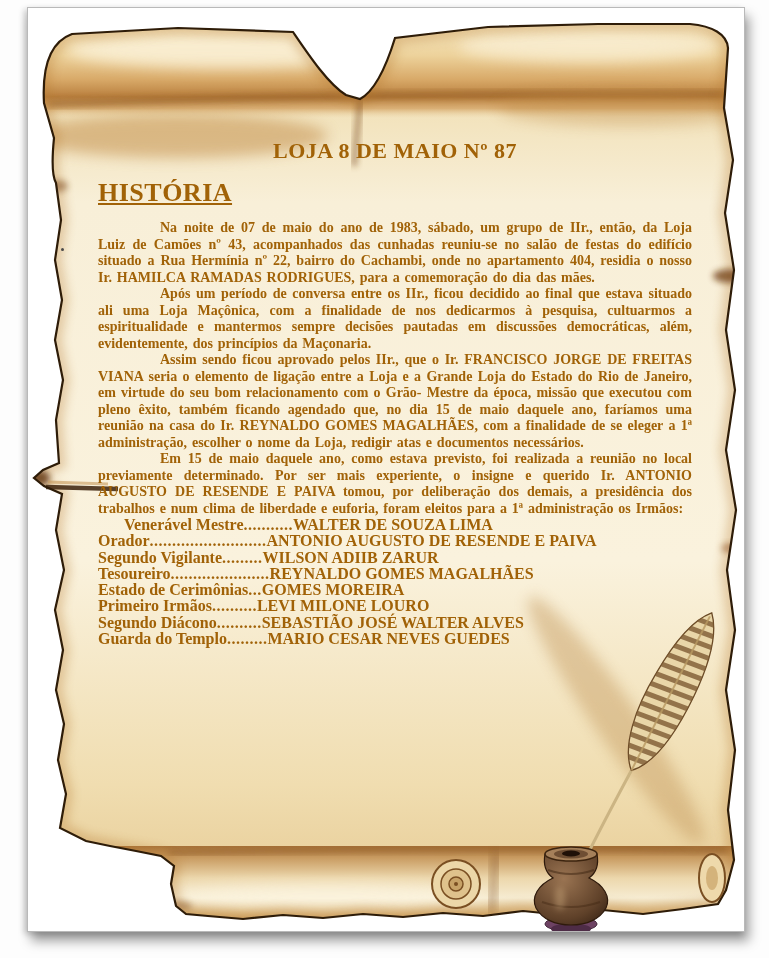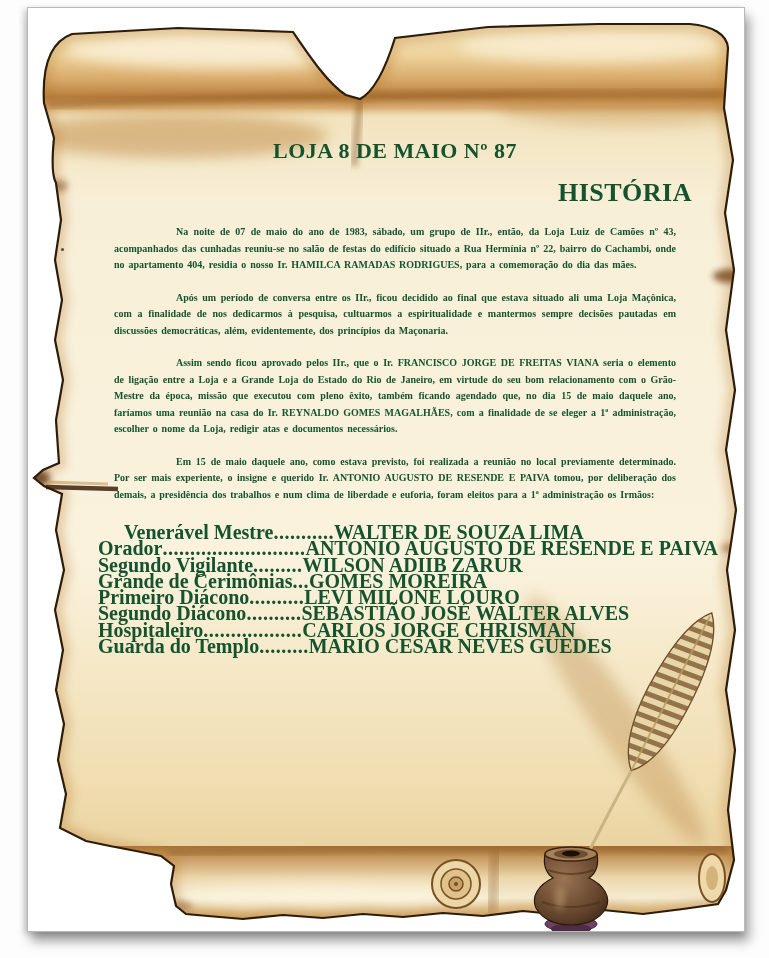--- a/index.html
+++ b/index.html
@@ -8,30 +8,30 @@
     font-family:"Liberation Serif","DejaVu Serif",serif;
   }
   .photo{
     position:absolute;left:27px;top:7px;width:716px;height:923px;
     background:#ffffff;border:1px solid #b9b9b9;
     box-shadow:-3px 2px 6px rgba(0,0,0,.18), 4px 9px 11px rgba(0,0,0,.38);
   }
   svg.art{position:absolute;left:0;top:0;width:716px;height:923px;}
   .doc{
     position:absolute;left:70px;top:0;width:594px;
-    color:#14532d;font-weight:bold;
+    color:#a16207;font-weight:bold;
   }
   .title{margin:130px 0 0;text-align:center;font-size:22px;letter-spacing:.5px;font-weight:bold;}
-  .subtitle{margin:14px 0 0;text-align:right;font-size:26px;letter-spacing:.5px;font-weight:bold;}
+  .subtitle{margin:14px 0 0;text-align:left;font-size:26px;letter-spacing:.5px;font-weight:bold;text-decoration:underline;}
   .paragraphs{margin-top:12px;}
   .paragraphs p{
-    margin:16px;font-size:10px;line-height:16.5px;
+    margin:0;font-size:14px;line-height:16.5px;
     text-align:justify;text-indent:62px;word-spacing:1.4px;
   }
-  .officers{margin-top:21px;font-size:20px;line-height:16.3px;white-space:nowrap;}
+  .officers{margin-top:0;font-size:16px;line-height:16.3px;white-space:nowrap;}
   .officers .row.first{padding-left:26px;}
   .officers .dots{letter-spacing:.5px;}
   .speck{position:absolute;left:33px;top:240px;width:3px;height:3px;background:#4a4a4a;border-radius:50%;}
 </style>
 </head>
 <body>
 
 <div class="photo">
 
   <svg class="art" viewBox="0 0 716 923" aria-hidden="true">
@@ -171,21 +171,21 @@
     <div class="paragraphs">
         <p>Na noite de 07 de maio do ano de 1983, sábado, um grupo de IIr., então, da Loja Luiz de Camões nº 43, acompanhados das cunhadas reuniu-se no salão de festas do edifício situado a Rua Hermínia nº 22, bairro do Cachambi, onde no apartamento 404, residia o nosso Ir. HAMILCA RAMADAS RODRIGUES, para a comemoração do dia das mães.</p>
         <p>Após um período de conversa entre os IIr., ficou decidido ao final que estava situado ali uma Loja Maçônica, com a finalidade de nos dedicarmos à pesquisa, cultuarmos a espiritualidade e mantermos sempre decisões pautadas em discussões democráticas, além, evidentemente, dos princípios da Maçonaria.</p>
         <p>Assim sendo ficou aprovado pelos IIr., que o Ir. FRANCISCO JORGE DE FREITAS VIANA seria o elemento de ligação entre a Loja e a Grande Loja do Estado do Rio de Janeiro, em virtude do seu bom relacionamento com o Grão- Mestre da época, missão que executou com pleno êxito, também ficando agendado que, no dia 15 de maio daquele ano, faríamos uma reunião na casa do Ir. REYNALDO GOMES MAGALHÃES, com a finalidade de se eleger a 1ª administração, escolher o nome da Loja, redigir atas e documentos necessários.</p>
         <p>Em 15 de maio daquele ano, como estava previsto, foi realizada a reunião no local previamente determinado. Por ser mais experiente, o insigne e querido Ir. ANTONIO AUGUSTO DE RESENDE E PAIVA tomou, por deliberação dos demais, a presidência dos trabalhos e num clima de liberdade e euforia, foram eleitos para a 1ª administração os Irmãos:</p>
       </div>
     <div class="officers">
         <div class="row first"><span class="role">Venerável Mestre</span><span class="dots">...........</span><span class="name">WALTER DE SOUZA LIMA</span></div>
         <div class="row"><span class="role">Orador</span><span class="dots">..........................</span><span class="name">ANTONIO AUGUSTO DE RESENDE E PAIVA</span></div>
         <div class="row"><span class="role">Segundo Vigilante</span><span class="dots">.........</span><span class="name">WILSON ADIIB ZARUR</span></div>
-        <div class="row"><span class="role">Grande de Cerimônias</span><span class="dots">...</span><span class="name">GOMES MOREIRA</span></div>
-        <div class="row"><span class="role">Primeiro Diácono</span><span class="dots">..........</span><span class="name">LEVI MILONE LOURO</span></div>
+        <div class="row"><span class="role">Tesoureiro</span><span class="dots">......................</span><span class="name">REYNALDO GOMES MAGALHÃES</span></div>
+        <div class="row"><span class="role">Estado de Cerimônias</span><span class="dots">...</span><span class="name">GOMES MOREIRA</span></div>
+        <div class="row"><span class="role">Primeiro Irmãos</span><span class="dots">..........</span><span class="name">LEVI MILONE LOURO</span></div>
         <div class="row"><span class="role">Segundo Diácono</span><span class="dots">..........</span><span class="name">SEBASTIÃO JOSÉ WALTER ALVES</span></div>
-        <div class="row"><span class="role">Hospitaleiro</span><span class="dots">..................</span><span class="name">CARLOS JORGE CHRISMAN</span></div>
         <div class="row"><span class="role">Guarda do Templo</span><span class="dots">.........</span><span class="name">MARIO CESAR NEVES GUEDES</span></div>
       </div>
   </div>
 
 </div>
 
 </body></html>

